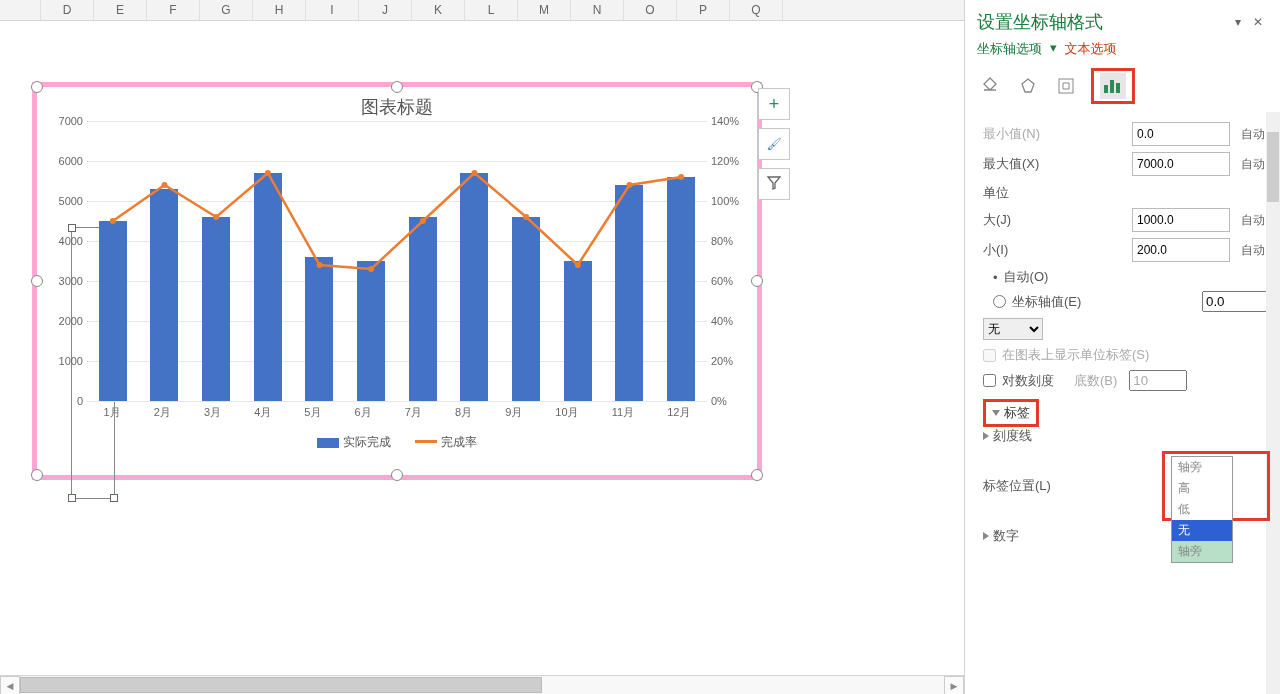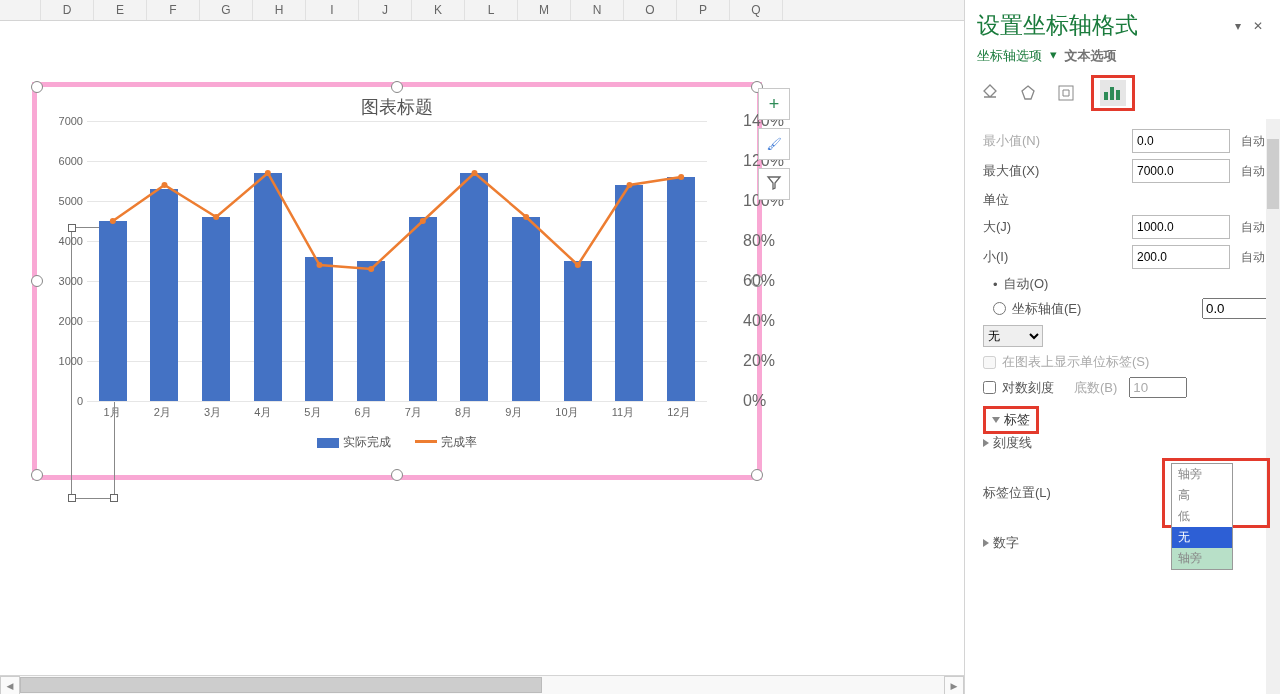--- a/index.html
+++ b/index.html
@@ -11,21 +11,21 @@
 .chart-frame{position:absolute;left:32px;top:82px;width:720px;height:388px;border:5px solid #f9a8d4;background:#fff;}
 .sel-handle{position:absolute;width:10px;height:10px;border:1px solid #888;border-radius:50%;background:#fff;}
 .h-tl{left:-6px;top:-6px}.h-tm{left:50%;margin-left:-6px;top:-6px}.h-tr{right:-6px;top:-6px}
 .h-ml{left:-6px;top:50%;margin-top:-6px}.h-mr{right:-6px;top:50%;margin-top:-6px}
 .h-bl{left:-6px;bottom:-6px}.h-bm{left:50%;margin-left:-6px;bottom:-6px}.h-br{right:-6px;bottom:-6px}
 .chart-title{text-align:center;font-size:18px;color:#555;padding:8px 0 2px;}
 .plot-wrap{position:relative;height:280px;margin:0 50px;}
 .yaxis{position:absolute;left:-46px;top:0;bottom:0;width:44px;}
 .yaxis .yt{position:absolute;right:2px;transform:translateY(-50%);font-size:11px;color:#666;}
 .y2axis{position:absolute;right:-46px;top:0;bottom:0;width:44px;}
-.y2axis .yt{position:absolute;left:2px;transform:translateY(-50%);font-size:16px;color:#666;margin-left:32px;}
+.y2axis .yt{position:absolute;left:2px;transform:translateY(-50%);font-size:11px;color:#666;}
 .grid{position:absolute;left:0;right:0;border-top:1px solid #e6e6e6;}
 .bars{position:absolute;inset:0;display:flex;align-items:flex-end;justify-content:space-around;}
 .bar{width:28px;background:#4472c4;}
 .line-svg{position:absolute;inset:0;}
 .xaxis{display:flex;justify-content:space-around;margin:4px 50px 0;}
 .xaxis .xt{font-size:11px;color:#666;}
 .legend{display:flex;justify-content:center;gap:24px;margin-top:14px;font-size:12px;color:#555;}
 .leg-sw{display:inline-block;width:22px;height:10px;vertical-align:middle;margin-right:4px;}
 .leg-bar{background:#4472c4;}
 .leg-line{background:#ed7d31;height:3px;margin-bottom:3px;}
@@ -34,25 +34,25 @@
 .y-sel{position:absolute;left:34px;top:140px;width:42px;height:270px;border:1px solid #888;}
 .y-sel .sh{position:absolute;width:6px;height:6px;background:#fff;border:1px solid #666;}
 .y-sel .sh.tl{left:-4px;top:-4px}.y-sel .sh.tr{right:-4px;top:-4px}
 .y-sel .sh.bl{left:-4px;bottom:-4px}.y-sel .sh.br{right:-4px;bottom:-4px}
 .hscroll{position:absolute;bottom:0;left:0;right:0;height:18px;background:#f0f0f0;border-top:1px solid #d4d4d4;display:flex;}
 .hs-btn{width:18px;height:18px;border:1px solid #ccc;background:#fafafa;display:flex;align-items:center;justify-content:center;font-size:9px;color:#888;}
 .hs-track{flex:1;position:relative;background:#f8f8f8;}
 .hs-thumb{position:absolute;height:14px;top:1px;background:#cdcdcd;border:1px solid #bbb;}
 .panel{width:315px;border-left:1px solid #d4d4d4;background:#fff;display:flex;flex-direction:column;}
 .p-head{display:flex;align-items:center;padding:10px 12px 6px;}
-.p-title{font-size:23px;color:#1a7b3c;flex:1;}
+.p-title{font-size:18px;color:#1a7b3c;flex:1;}
 .p-close,.p-drop{width:20px;height:20px;display:flex;align-items:center;justify-content:center;color:#666;cursor:pointer;}
 .p-tabs{display:flex;gap:8px;padding:0 12px 6px;font-size:13px;}
 .p-tab{color:#1a7b3c;cursor:pointer;}
-.p-tab.sec{color:#737373;font-weight:bold;}
+.p-tab.sec{color:#c2410c;}
 .p-icons{display:flex;gap:12px;padding:4px 12px 8px;align-items:center;}
 .picon{width:26px;height:26px;display:flex;align-items:center;justify-content:center;color:#888;cursor:pointer;}
 .picon.active{background:#e6e6e6;}
 .redbox{border:3px solid #e33a2c;padding:2px 6px;}
 .p-body{flex:1;overflow:auto;padding:4px 10px 10px 18px;font-size:13px;color:#555;position:relative;}
 .row{display:flex;align-items:center;margin:6px 0;}
 .row .lab{flex:1;}
 .row input[type=text]{width:88px;height:22px;border:1px solid #bbb;padding:0 4px;font-size:12px;}
 .row .auto{width:34px;text-align:center;margin-left:6px;font-size:12px;color:#666;}
 .sect{margin:8px 0 2px;color:#555;}

